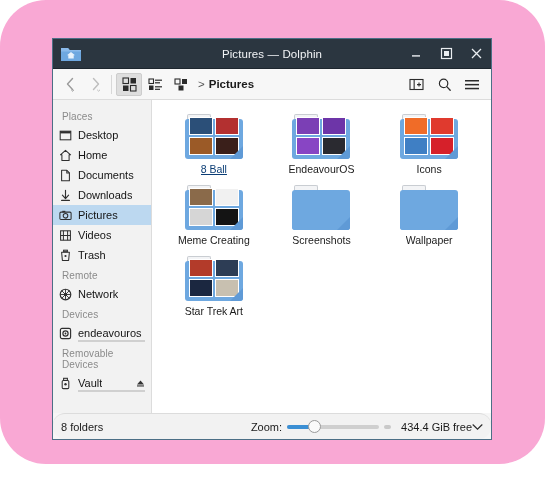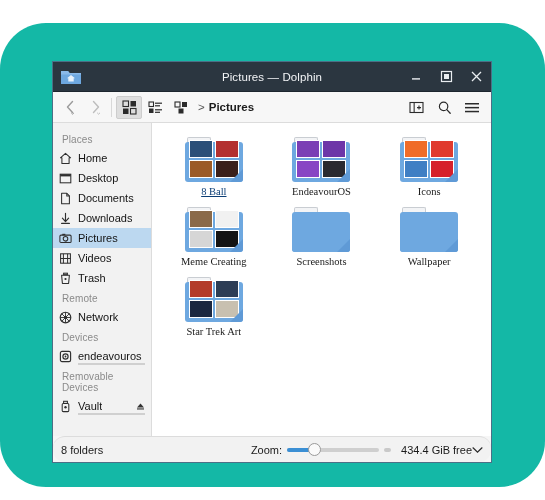--- a/index.html
+++ b/index.html
@@ -3,21 +3,21 @@
 <meta charset="utf-8">
 <style>
   html,body{margin:0;padding:0;}
   body{
     width:545px;height:500px;background:#ffffff;
     font-family:"Liberation Sans",sans-serif;
     -webkit-font-smoothing:antialiased;
   }
   #canvas{
     position:relative;width:545px;height:464px;
-    background:#14b8a6;border-radius:46px;overflow:hidden;margin-top:23px;
+    background:#f9a8d4;border-radius:46px;overflow:hidden;
   }
   
   #window{
     position:absolute;left:52px;top:38px;width:440px;height:402px;
     background:#f6f6f6;border:1px solid #4c6f86;
     box-sizing:border-box;display:flex;flex-direction:column;
     overflow:hidden;
   }
   
   .titlebar{
@@ -72,21 +72,20 @@
   .sb-item.sel{background:#bcd8f0;}
   .sb-ico{width:13px;height:13px;flex:0 0 13px;display:flex;align-items:center;justify-content:center;}
   .sb-label{white-space:nowrap;overflow:hidden;text-overflow:ellipsis;}
   .cap-wrap{position:absolute;left:25px;right:6px;bottom:1px;height:2px;background:#d0d0d0;}
   .cap-fill{height:100%;background:#3b8fd4;}
   .eject{margin-left:auto;font-size:8px;color:#333;}
   
   .content{
     flex:1 1 auto;background:#ffffff;position:relative;overflow:hidden;
     padding:10px 0 0 0;
-    font-family:Liberation Serif, serif;
   }
   .grid{
     display:grid;grid-template-columns:repeat(3,1fr);
     row-gap:6px;padding:0 8px;
   }
   .cell{
     display:flex;flex-direction:column;align-items:center;
     padding-top:4px;
   }
   .folder{
@@ -244,33 +243,33 @@
     </div>
 
     <div class="body">
 
       <div class="sidebar">
         <div id="sidebar-slot">
             <div class="sb-group">Places</div>
             <div class="sb-item">
               <span class="sb-ico">
                 <svg width="13" height="13" viewBox="0 0 13 13">
-                  <path d="M6.5 1.4 L11.6 5.8 h-1.5 V11.4 H2.9 V5.8 H1.4 Z" fill="none" stroke="#2f2f2f" stroke-width="1.05" stroke-linejoin="round"></path>
-                </svg>
-              </span>
-              <span class="sb-label">Home</span>
-            </div>
-            <div class="sb-item">
-              <span class="sb-ico">
-                <svg width="13" height="13" viewBox="0 0 13 13">
                   <rect x="1.2" y="2.2" width="10.6" height="8.6" fill="none" stroke="#2f2f2f" stroke-width="1.05"></rect>
                   <rect x="1.2" y="2.2" width="10.6" height="2.2" fill="#2f2f2f"></rect>
                 </svg>
               </span>
               <span class="sb-label">Desktop</span>
+            </div>
+            <div class="sb-item">
+              <span class="sb-ico">
+                <svg width="13" height="13" viewBox="0 0 13 13">
+                  <path d="M6.5 1.4 L11.6 5.8 h-1.5 V11.4 H2.9 V5.8 H1.4 Z" fill="none" stroke="#2f2f2f" stroke-width="1.05" stroke-linejoin="round"></path>
+                </svg>
+              </span>
+              <span class="sb-label">Home</span>
             </div>
             <div class="sb-item">
               <span class="sb-ico">
                 <svg width="13" height="13" viewBox="0 0 13 13">
                   <path d="M2.6 1.3 h5.2 l2.6 2.6 v7.8 H2.6 Z" fill="none" stroke="#2f2f2f" stroke-width="1.05" stroke-linejoin="round"></path>
                   <path d="M7.8 1.3 v2.6 h2.6" fill="none" stroke="#2f2f2f" stroke-width="1.05"></path>
                 </svg>
               </span>
               <span class="sb-label">Documents</span>
             </div>

